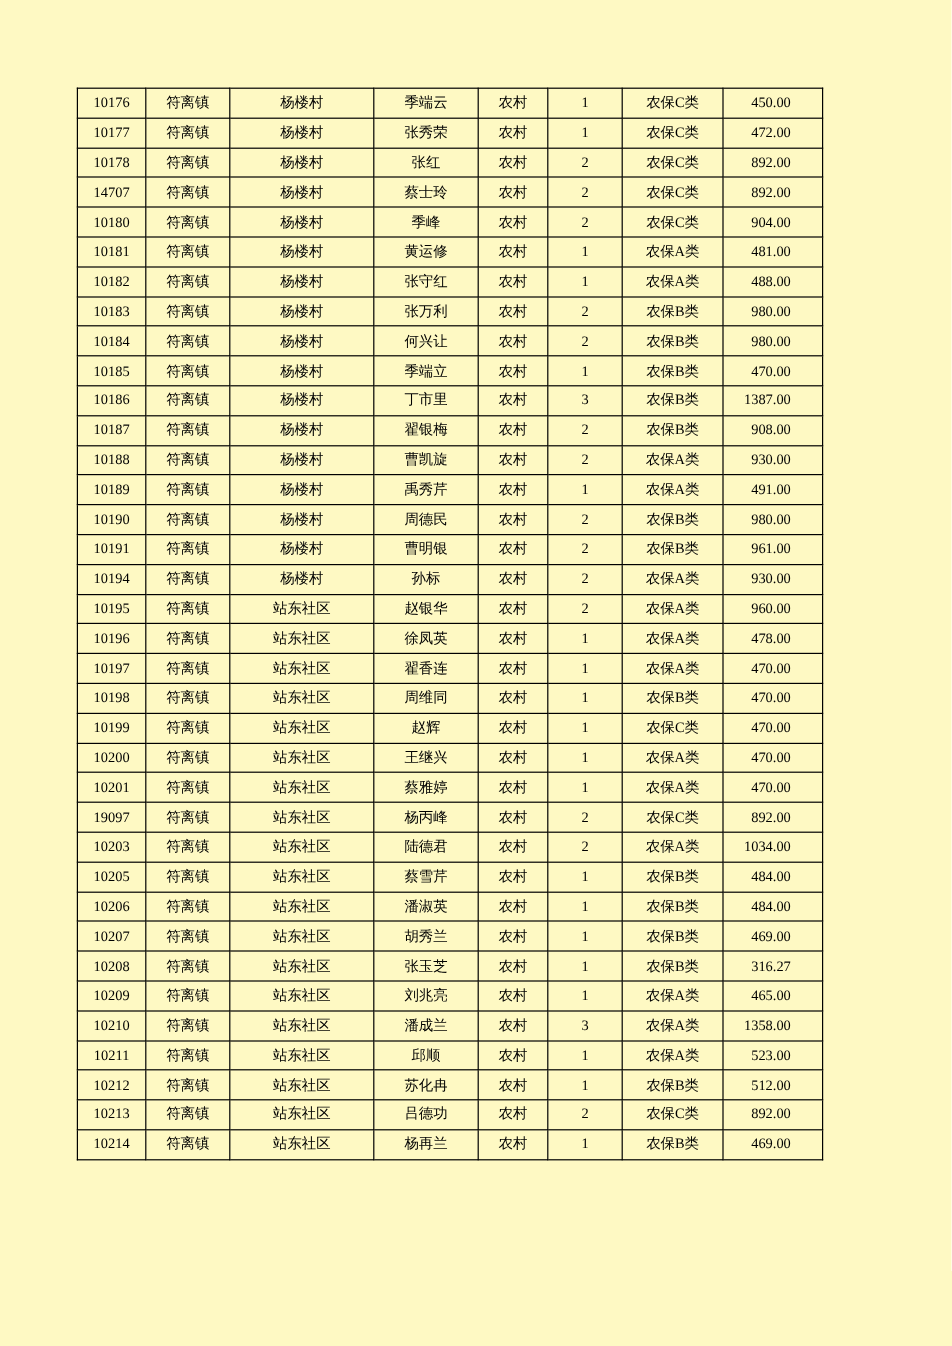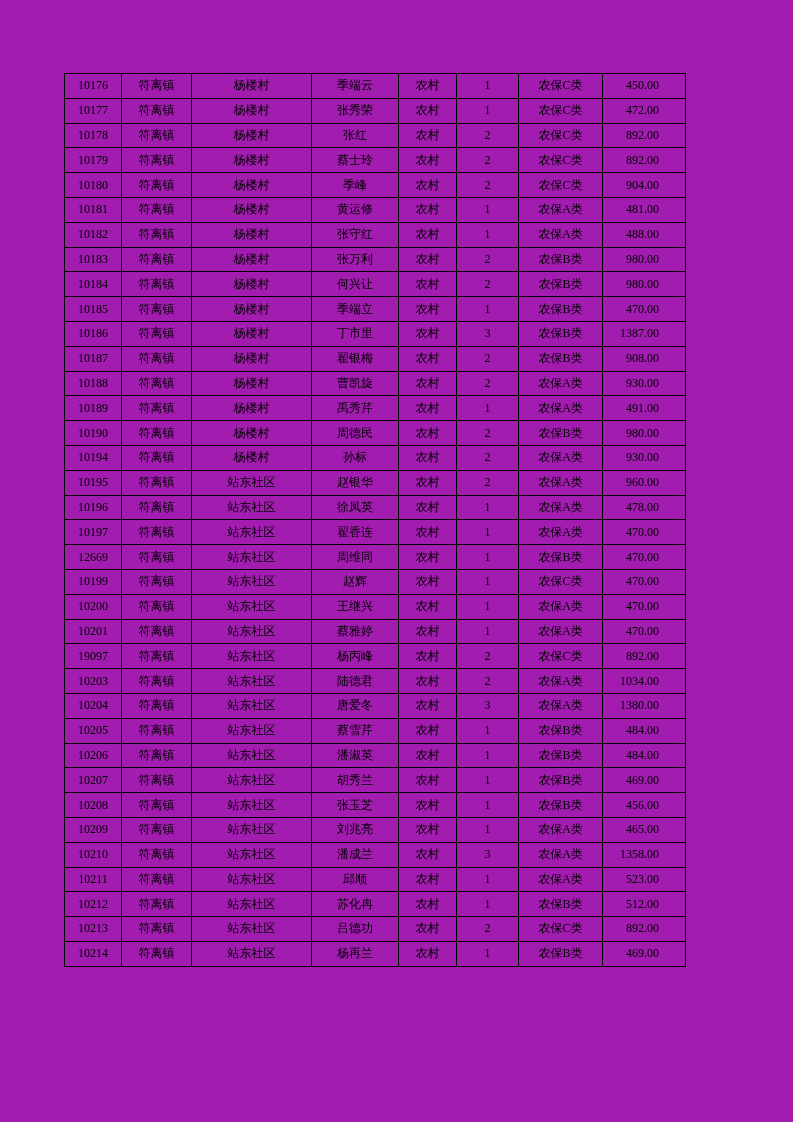--- a/index.html
+++ b/index.html
@@ -7,21 +7,21 @@
     width: 793px;
     height: 1122px;
     background: #ffffff;
     font-family: "Liberation Serif", "DejaVu Serif", serif;
     color: #000000;
   }
   .page {
     position: relative;
     width: 793px;
     height: 1122px;
-    background: #a21caf;
+    background: #fef9c3;
     overflow: hidden;
   }
   table.data-table {
     position: absolute;
     left: 64px;
     top: 73px;
     width: 621px;
     border-collapse: collapse;
     table-layout: fixed;
     font-size: 12px;
@@ -88,21 +88,21 @@
           <td>10178</td>
           <td>符离镇</td>
           <td>杨楼村</td>
           <td>张红</td>
           <td>农村</td>
           <td>2</td>
           <td>农保C类</td>
           <td class="amount">892.00</td>
         </tr>
         <tr>
-          <td>10179</td>
+          <td>14707</td>
           <td>符离镇</td>
           <td>杨楼村</td>
           <td>蔡士玲</td>
           <td>农村</td>
           <td>2</td>
           <td>农保C类</td>
           <td class="amount">892.00</td>
         </tr>
         <tr>
           <td>10180</td>
@@ -208,20 +208,30 @@
           <td>10190</td>
           <td>符离镇</td>
           <td>杨楼村</td>
           <td>周德民</td>
           <td>农村</td>
           <td>2</td>
           <td>农保B类</td>
           <td class="amount">980.00</td>
         </tr>
         <tr>
+          <td>10191</td>
+          <td>符离镇</td>
+          <td>杨楼村</td>
+          <td>曹明银</td>
+          <td>农村</td>
+          <td>2</td>
+          <td>农保B类</td>
+          <td class="amount">961.00</td>
+        </tr>
+        <tr>
           <td>10194</td>
           <td>符离镇</td>
           <td>杨楼村</td>
           <td>孙标</td>
           <td>农村</td>
           <td>2</td>
           <td>农保A类</td>
           <td class="amount">930.00</td>
         </tr>
         <tr>
@@ -248,21 +258,21 @@
           <td>10197</td>
           <td>符离镇</td>
           <td>站东社区</td>
           <td>翟香连</td>
           <td>农村</td>
           <td>1</td>
           <td>农保A类</td>
           <td class="amount">470.00</td>
         </tr>
         <tr>
-          <td>12669</td>
+          <td>10198</td>
           <td>符离镇</td>
           <td>站东社区</td>
           <td>周维同</td>
           <td>农村</td>
           <td>1</td>
           <td>农保B类</td>
           <td class="amount">470.00</td>
         </tr>
         <tr>
           <td>10199</td>
@@ -308,30 +318,20 @@
           <td>10203</td>
           <td>符离镇</td>
           <td>站东社区</td>
           <td>陆德君</td>
           <td>农村</td>
           <td>2</td>
           <td>农保A类</td>
           <td class="amount">1034.00</td>
         </tr>
         <tr>
-          <td>10204</td>
-          <td>符离镇</td>
-          <td>站东社区</td>
-          <td>唐爱冬</td>
-          <td>农村</td>
-          <td>3</td>
-          <td>农保A类</td>
-          <td class="amount">1380.00</td>
-        </tr>
-        <tr>
           <td>10205</td>
           <td>符离镇</td>
           <td>站东社区</td>
           <td>蔡雪芹</td>
           <td>农村</td>
           <td>1</td>
           <td>农保B类</td>
           <td class="amount">484.00</td>
         </tr>
         <tr>
@@ -355,21 +355,21 @@
           <td class="amount">469.00</td>
         </tr>
         <tr>
           <td>10208</td>
           <td>符离镇</td>
           <td>站东社区</td>
           <td>张玉芝</td>
           <td>农村</td>
           <td>1</td>
           <td>农保B类</td>
-          <td class="amount">456.00</td>
+          <td class="amount">316.27</td>
         </tr>
         <tr>
           <td>10209</td>
           <td>符离镇</td>
           <td>站东社区</td>
           <td>刘兆亮</td>
           <td>农村</td>
           <td>1</td>
           <td>农保A类</td>
           <td class="amount">465.00</td>

